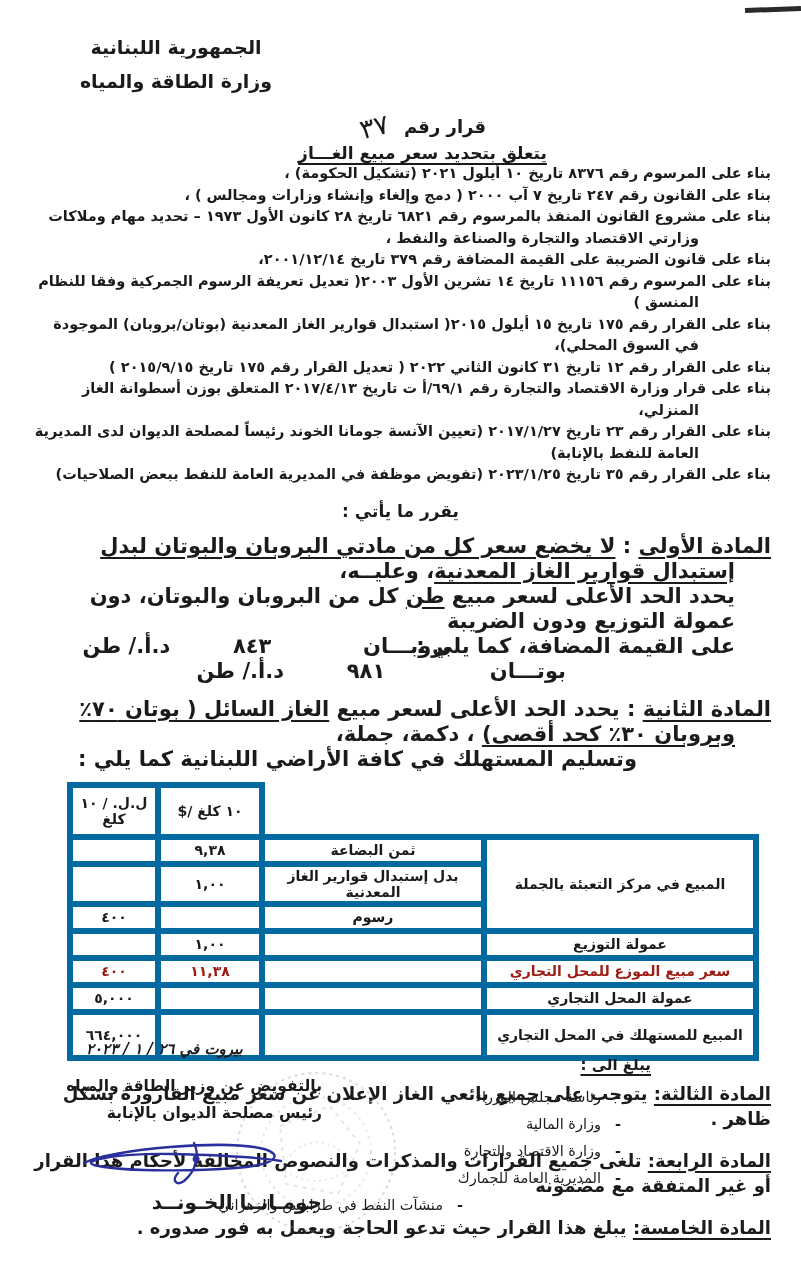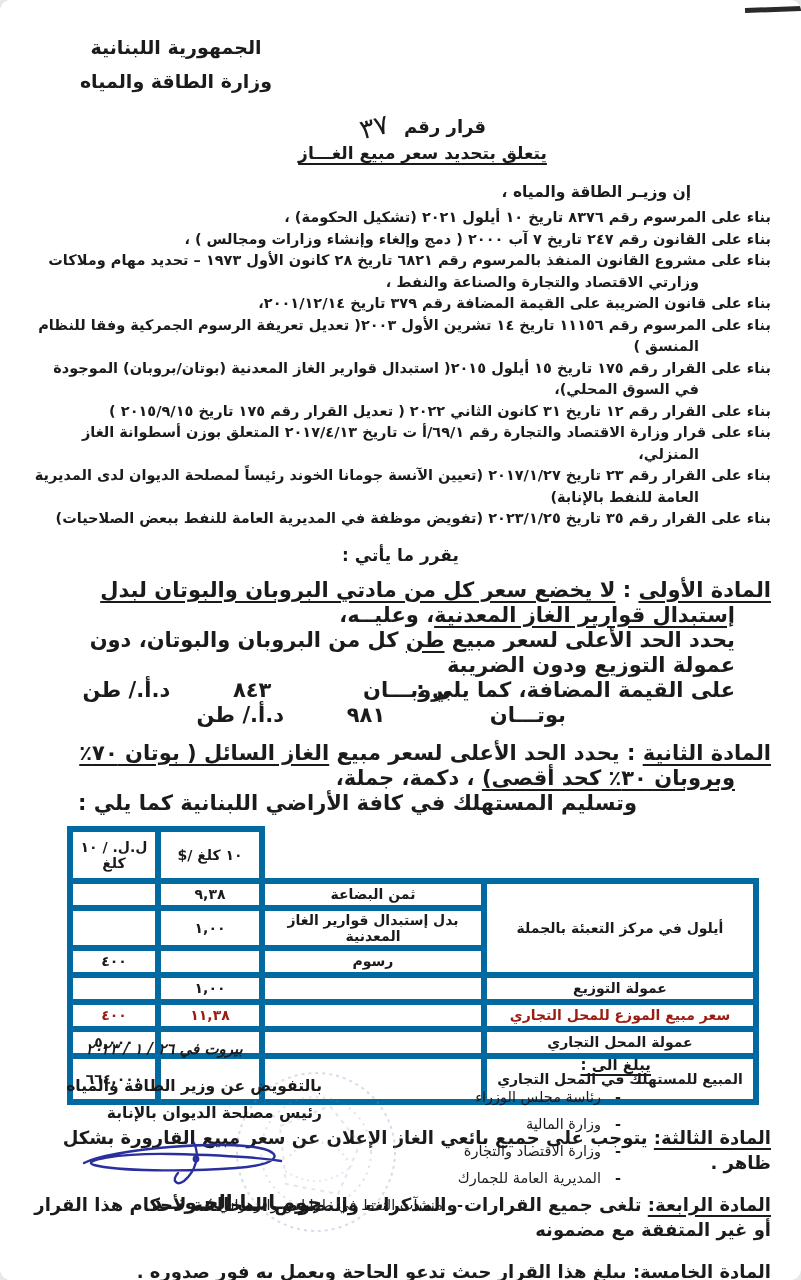--- a/index.html
+++ b/index.html
@@ -7,21 +7,20 @@
   body { font-family: "DejaVu Sans", sans-serif; }
   .page {
     position: relative;
     width: 801px; height: 1280px;
     margin: 0 auto;
     background: #ffffff;
     color: #1b1b1b;
     direction: rtl;
     overflow: hidden;
     font-weight: 700;
-    border-radius: 11px;
   }
   .u { text-decoration: underline; text-decoration-thickness: 1.6px; text-underline-offset: 4px; }
 
   
   .scan-mark { position:absolute; top:7px; right:0; width:56px; height:5px; background:#2a2a2a; transform:rotate(-2deg); }
 
   
   .letterhead { margin: 30px 30px 0 0; width: 292px; margin-right:auto; margin-left:34px;
                 direction:rtl; text-align:center; font-size: 19px; line-height: 34px; }
   .letterhead { margin-right: 479px; margin-left: 30px; }
@@ -91,21 +90,20 @@
   <div class="letterhead">
     <div>الجمهورية اللبنانية</div>
     <div>وزارة الطاقة والمياه</div>
   </div>
 
   <div class="decree-title"><span>قرار رقم</span><span class="decree-number">٣٧</span></div>
   <div class="decree-subject"><span class="u">يتعلق بتحديد سعر مبيع الغـــاز</span></div>
 
   <div class="content">
 
-    <p class="intro">إن وزيـر الطاقة والمياه ،</p>
 
     <div class="clauses">
       <p>بناء على المرسوم رقم ٨٣٧٦ تاريخ ١٠ أيلول ٢٠٢١ (تشكيل الحكومة) ،</p>
       <p>بناء على القانون رقم ٢٤٧ تاريخ ٧ آب ٢٠٠٠ ( دمج وإلغاء وإنشاء وزارات ومجالس ) ،</p>
       <p>بناء على مشروع القانون المنفذ بالمرسوم رقم ٦٨٢١ تاريخ ٢٨ كانون الأول ١٩٧٣ – تحديد مهام وملاكات وزارتي الاقتصاد والتجارة والصناعة والنفط ،</p>
       <p>بناء على قانون الضريبة على القيمة المضافة رقم ٣٧٩ تاريخ ٢٠٠١/١٢/١٤،</p>
       <p>بناء على المرسوم رقم ١١١٥٦ تاريخ ١٤ تشرين الأول ٢٠٠٣( تعديل تعريفة الرسوم الجمركية وفقا للنظام المنسق )</p>
       <p>بناء على القرار رقم ١٧٥ تاريخ ١٥ أيلول ٢٠١٥( استبدال قوارير الغاز المعدنية (بوتان/بروبان) الموجودة في السوق المحلي)،</p>
       <p>بناء على القرار رقم ١٢ تاريخ ٣١ كانون الثاني ٢٠٢٢ ( تعديل القرار رقم ١٧٥ تاريخ ٢٠١٥/٩/١٥ )</p>
       <p>بناء على قرار وزارة الاقتصاد والتجارة رقم ٦٩/١/أ ت تاريخ ٢٠١٧/٤/١٣ المتعلق بوزن أسطوانة الغاز المنزلي،</p>
@@ -126,21 +124,21 @@
           <col style="width:104px">
           <col style="width:88px">
         </colgroup>
       <tbody>
           <tr class="r-head">
         <td class="ghost" colspan="2"></td>
         <td class="ltr">$/ ١٠ كلغ</td>
         <td>ل.ل. / ١٠ كلغ</td>
       </tr>
       <tr class="r">
-        <td class="cat" rowspan="3">أيلول في مركز التعبئة بالجملة</td>
+        <td class="cat" rowspan="3">المبيع في مركز التعبئة بالجملة</td>
         <td>ثمن البضاعة</td>
         <td>٩,٣٨</td>
         <td></td>
       </tr>
       <tr class="r">
         <td>بدل إستبدال قوارير الغاز المعدنية</td>
         <td>١,٠٠</td>
         <td></td>
       </tr>
       <tr class="r">

